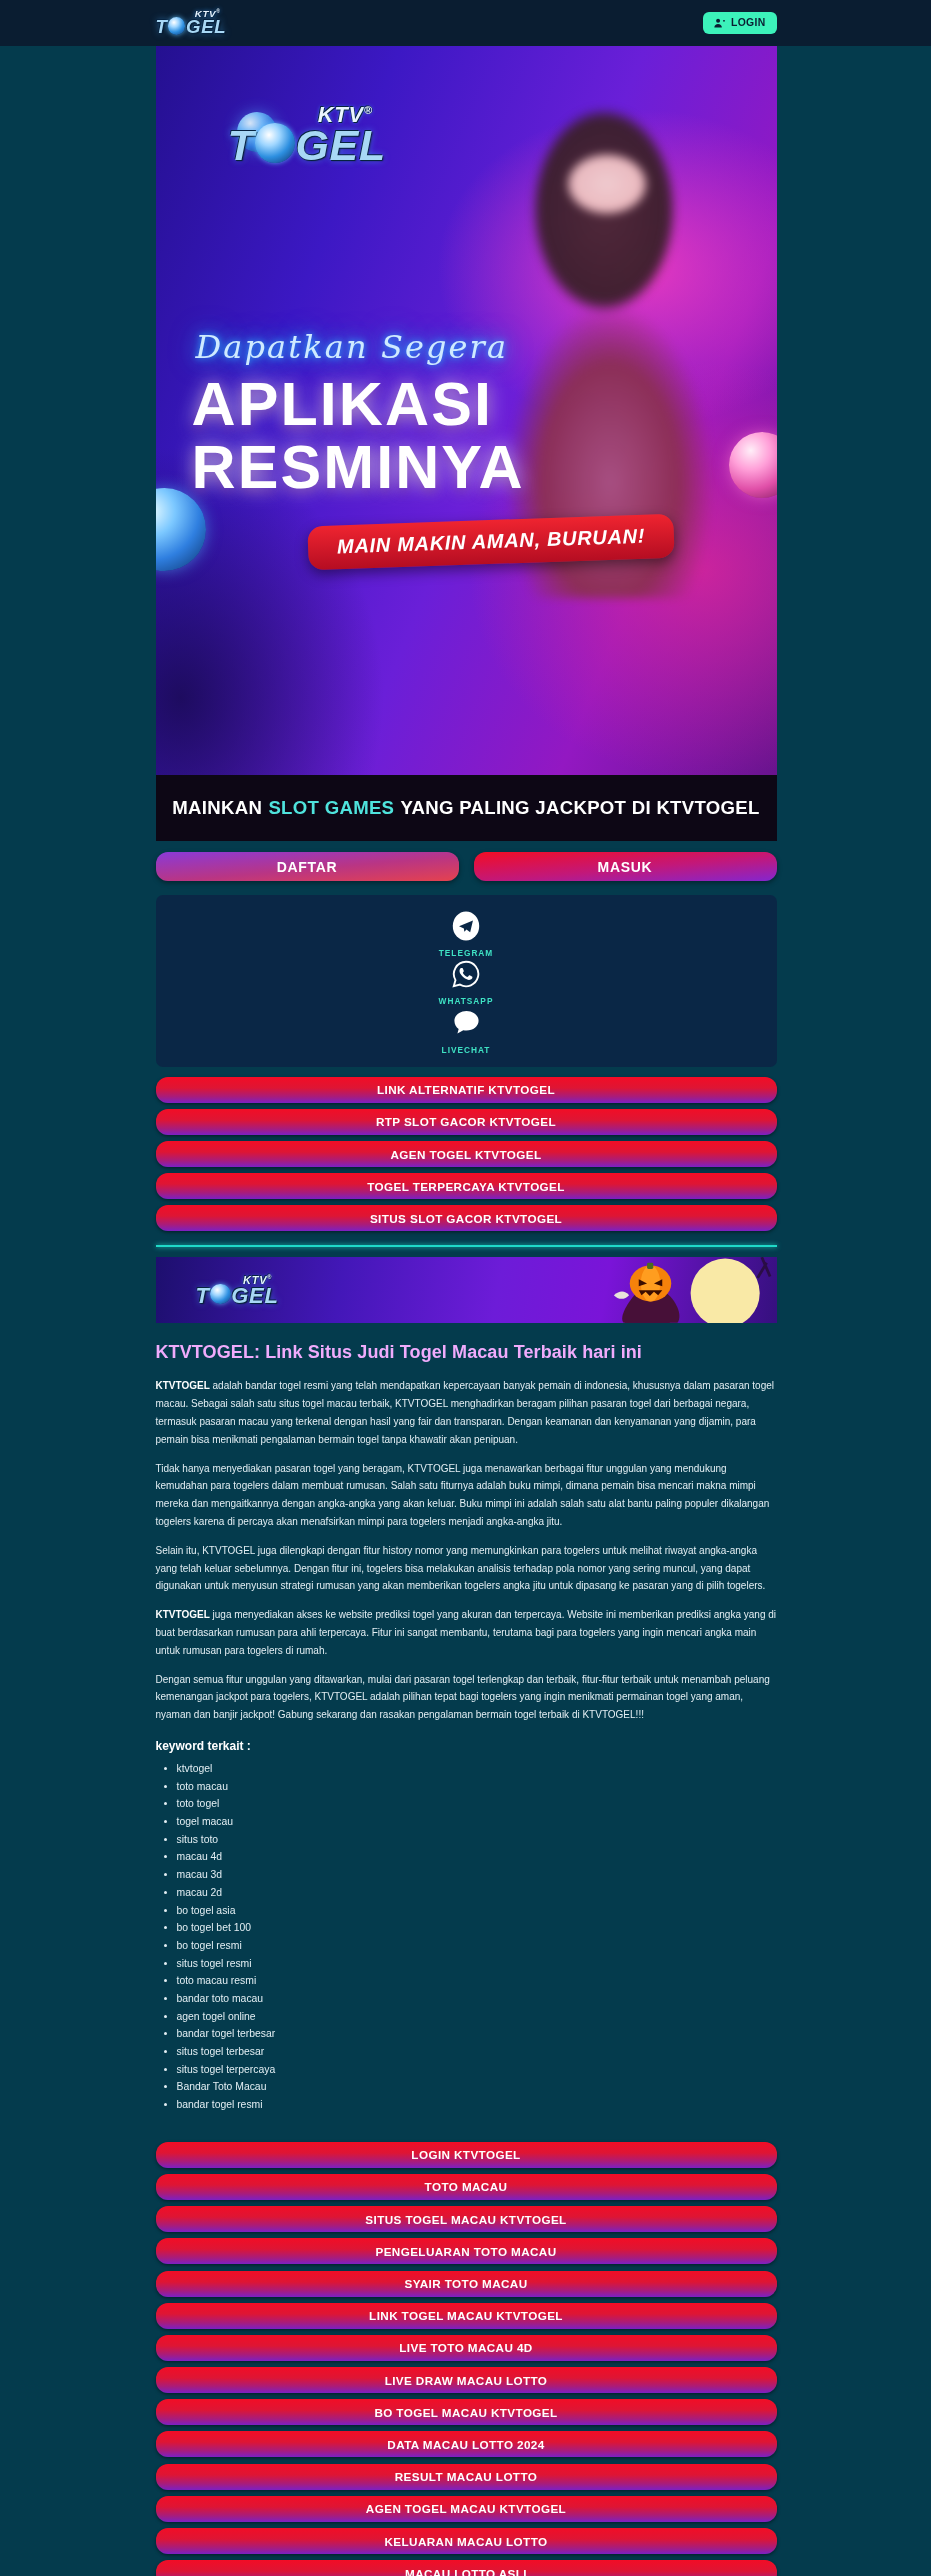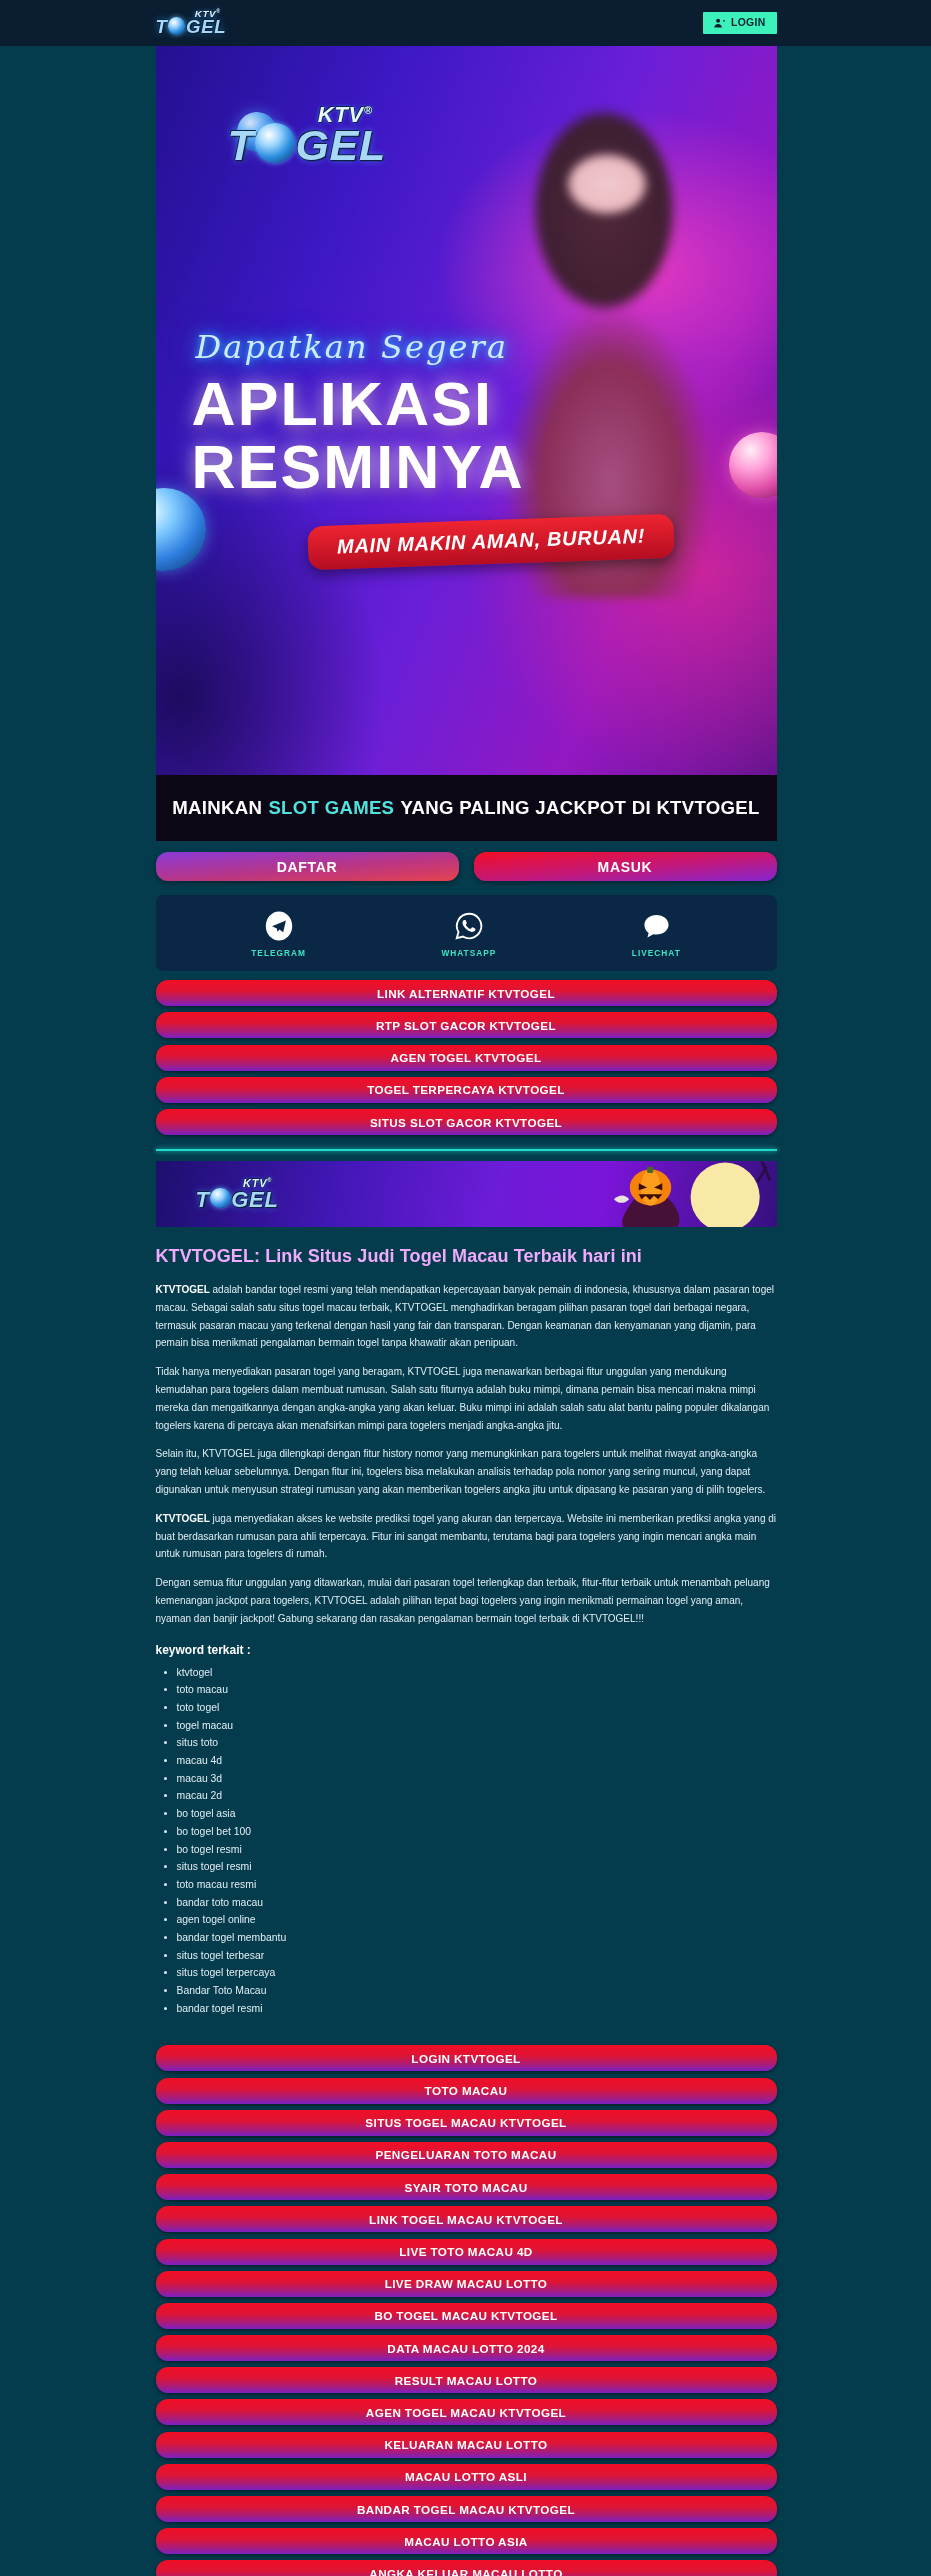--- a/index.html
+++ b/index.html
@@ -8,21 +8,21 @@
     background:#043b4d;
     font-family:"Liberation Sans", sans-serif;
     color:#e9f2f5;
   }
   .page { width:932px; min-height:2576px; margin:0 auto; overflow:hidden; }
 
   
   .site-header { background:#0a1d31; height:46px; display:flex; align-items:center; }
   .header-inner { width:621px; margin:0 auto; display:flex; justify-content:space-between; align-items:center; }
   .login-btn {
-    background:#3cf2ba; color:#0a1d31; border:none; border-radius:1px;
+    background:#3cf2ba; color:#0a1d31; border:none; border-radius:6px;
     padding:5.5px 11px; font-size:10.4px; font-weight:bold; letter-spacing:0.3px;
     display:flex; align-items:center; gap:5.5px; cursor:pointer;
     font-family:"Liberation Sans", sans-serif;
   }
 
   
   .logo { position:relative; display:inline-block; font-style:italic; font-weight:bold; line-height:.9; white-space:nowrap; }
   .logo .ktv {
     display:block; text-align:right; color:#eaf6ff; letter-spacing:0.7px;
     text-shadow:-0.7px -0.7px 0 #06223f, 0.7px 0.7px 0 #06223f, 0 0 4.1px rgba(60,160,255,.9);
@@ -101,21 +101,21 @@
     height:29px; border:none; border-radius:12px; cursor:pointer;
     color:#fff; font-size:14px; font-weight:bold; letter-spacing:0.7px;
     font-family:"Liberation Sans", sans-serif; box-shadow:0 2.1px 5.5px rgba(0,0,0,.4);
   }
   .cta-daftar { background:linear-gradient(175deg,#8a3ad8 0%,#b93584 55%,#e5424e 100%); }
   .cta-masuk  { background:linear-gradient(175deg,#f30d24 0%,#c2187a 55%,#8426cf 100%); }
 
   
   .social-panel {
     margin-top:14px; background:#0a2746; border-radius:7px;
-    display:flex; justify-content:space-around; align-items:center; padding:15px 28px 12.4px;
+    display:flex; justify-content:space-around; align-items:center; padding:15px 28px 12.4px;flex-direction:column;
   }
   .social-item { display:flex; flex-direction:column; align-items:center; gap:6.2px; cursor:pointer; }
   .social-icon { width:32px; height:32px; display:flex; align-items:center; justify-content:center; }
   .social-label { color:#3fe3c4; font-size:8.3px; font-weight:bold; letter-spacing:1px; }
 
   
   .btn-list { margin-top:9.7px; }
   .grad-btn {
     display:flex; align-items:center; justify-content:center; width:100%; height:26px;
     margin-bottom:6.2px; border:none; border-radius:12px; cursor:pointer;
@@ -279,21 +279,21 @@
           <li>macau 4d</li>
           <li>macau 3d</li>
           <li>macau 2d</li>
           <li>bo togel asia</li>
           <li>bo togel bet 100</li>
           <li>bo togel resmi</li>
           <li>situs togel resmi</li>
           <li>toto macau resmi</li>
           <li>bandar toto macau</li>
           <li>agen togel online</li>
-          <li>bandar togel membantu</li>
+          <li>bandar togel terbesar</li>
           <li>situs togel terbesar</li>
           <li>situs togel terpercaya</li>
           <li>Bandar Toto Macau</li>
           <li>bandar togel resmi</li>
         </ul>
     </div>
 
     <div class="btn-list bottom-list">
         <button class="grad-btn">LOGIN KTVTOGEL</button>
         <button class="grad-btn">TOTO MACAU</button>

